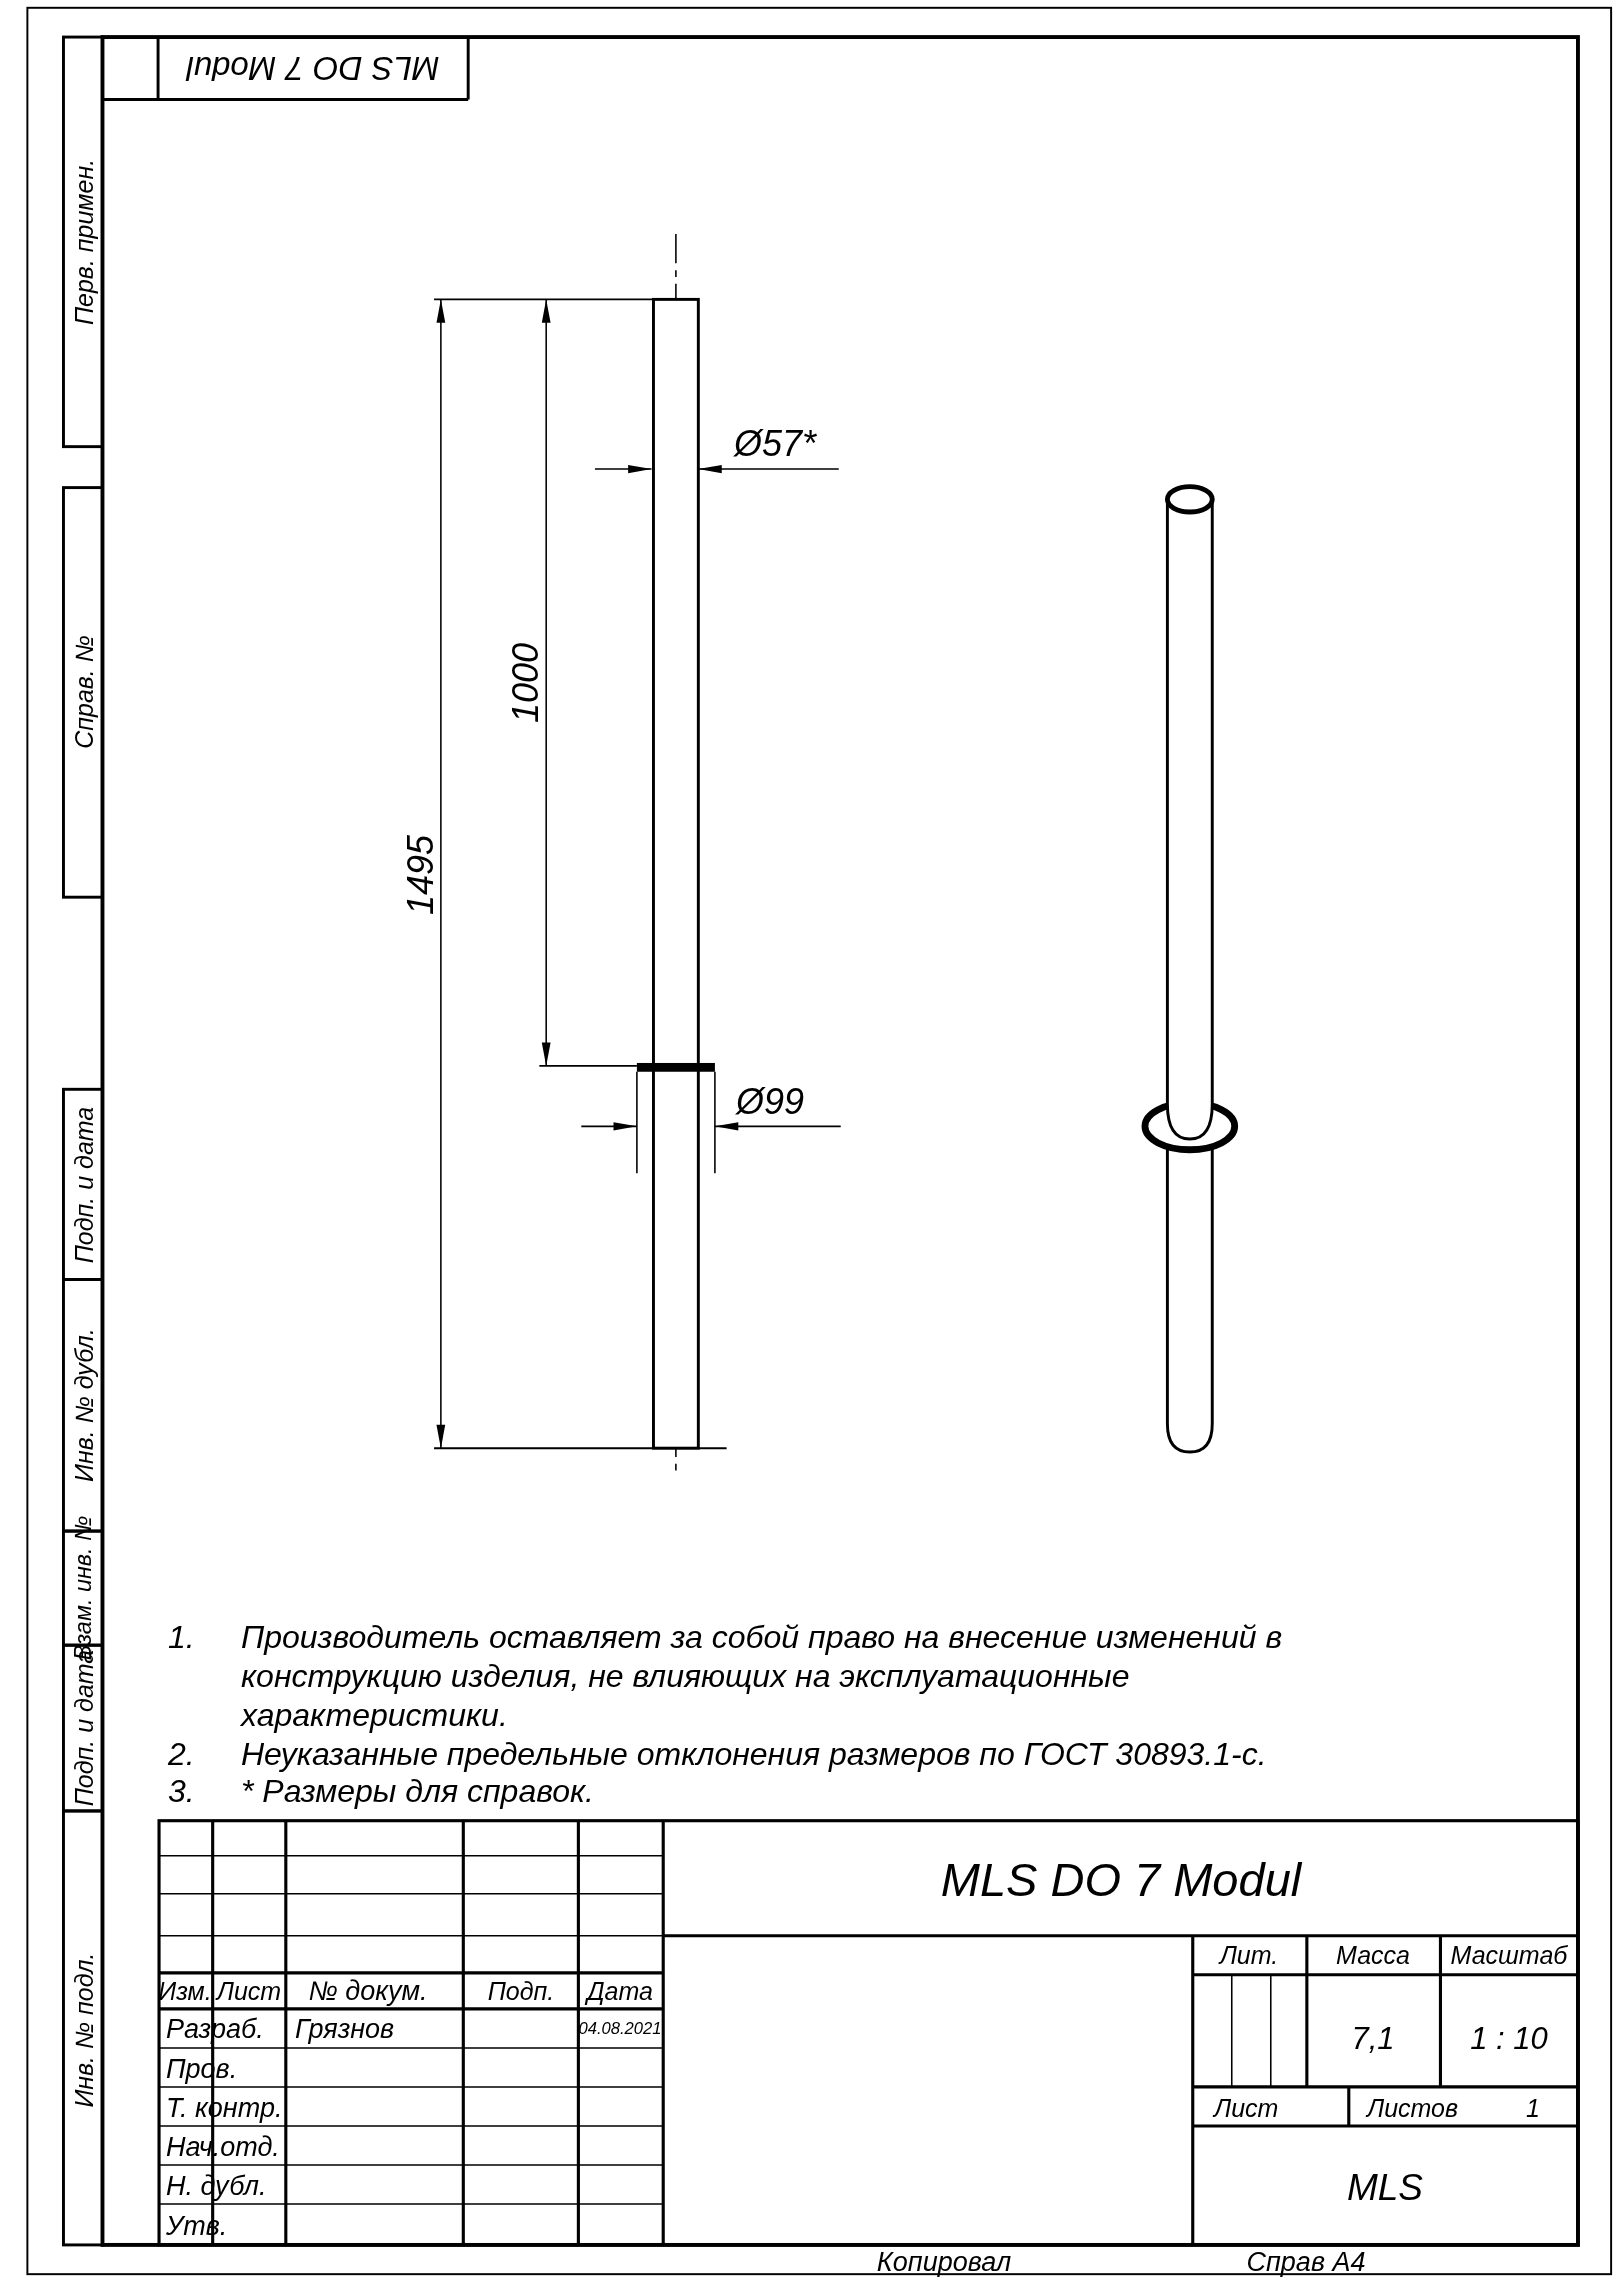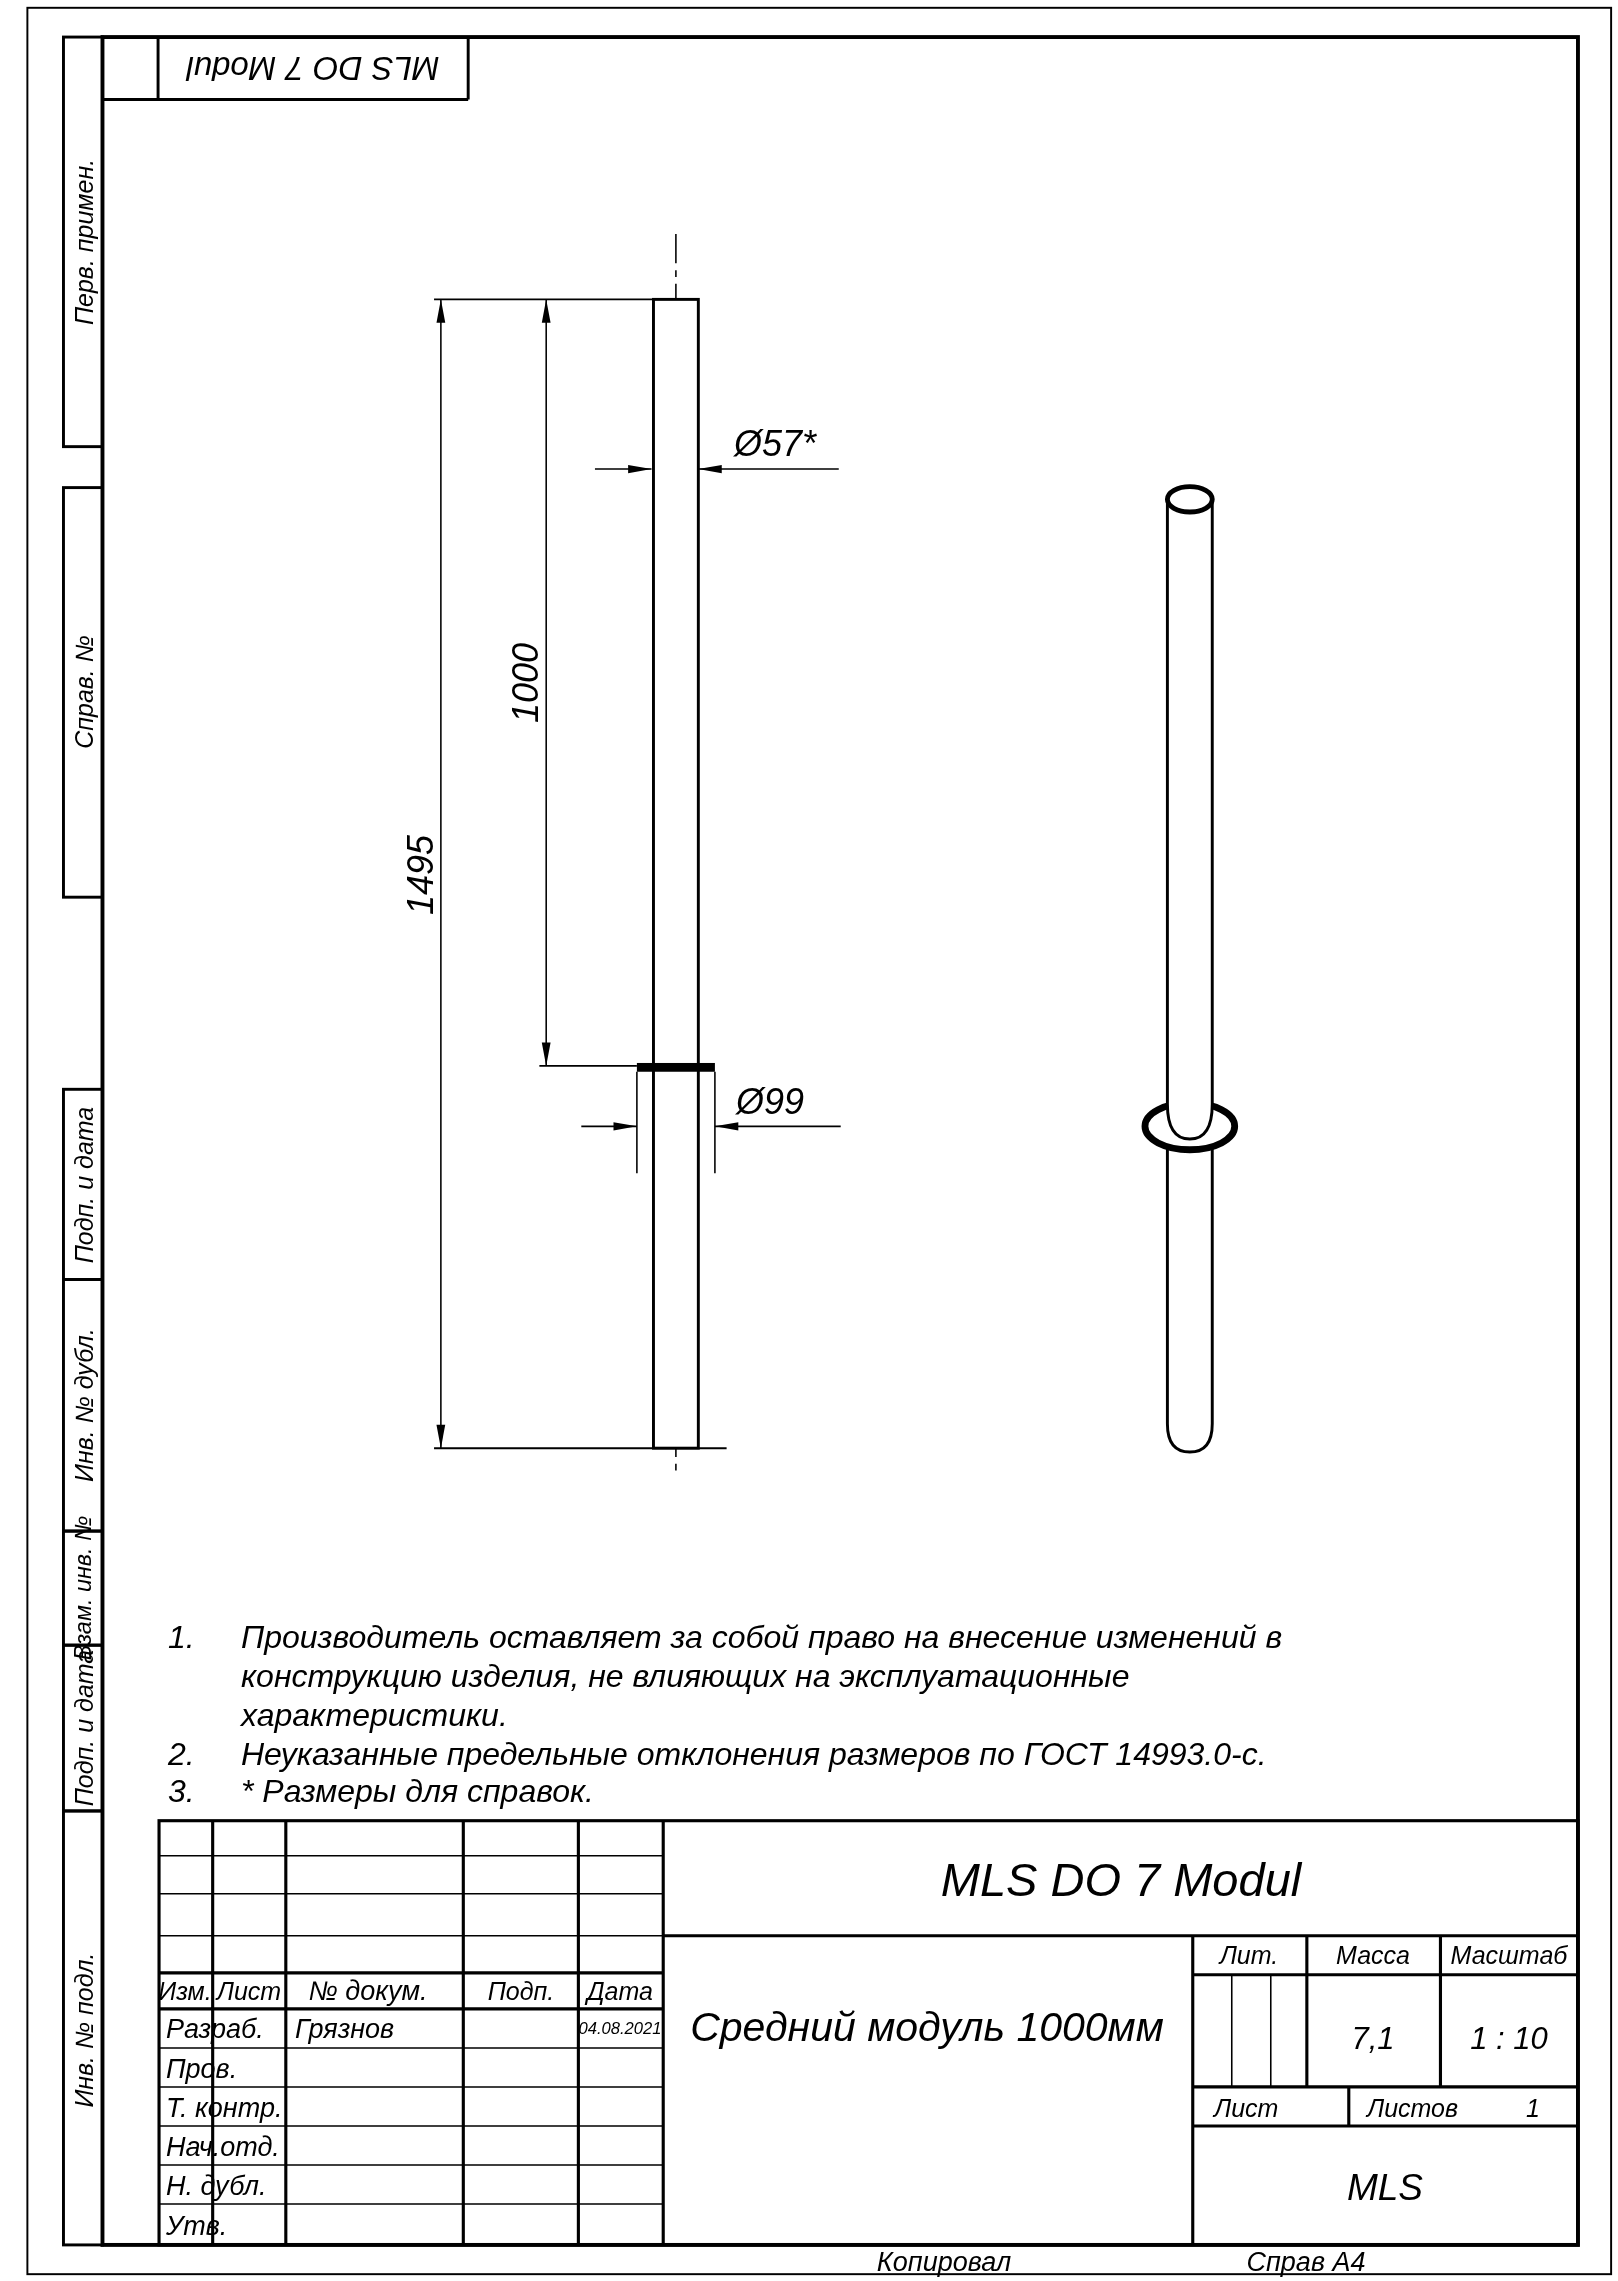--- a/index.html
+++ b/index.html
@@ -90,41 +90,40 @@
   <div class="t" style="left:734px;top:426px;font-size:36px;">Ø57*</div>
   <div class="t" style="left:736px;top:1084px;font-size:36px;">Ø99</div>
   <div class="t r90" style="left:526px;top:683px;font-size:36px;">1000</div>
   <div class="t r90" style="left:421px;top:875px;font-size:36px;">1495</div>
 
   <div class="t" style="left:168px;top:1621px;font-size:32px;">1.</div>
   <div class="t" style="left:241px;top:1660px;font-size:32px;">конструкцию изделия, не влияющих на эксплуатационные</div>
   <div class="t" style="left:241px;top:1621px;font-size:32px;">Производитель оставляет за собой право на внесение изменений в</div>
   <div class="t" style="left:241px;top:1699px;font-size:32px;">характеристики.</div>
   <div class="t" style="left:168px;top:1738px;font-size:32px;">2.</div>
-  <div class="t" style="left:241px;top:1738px;font-size:32px;">Неуказанные предельные отклонения размеров по ГОСТ 14993.0-с.</div>
+  <div class="t" style="left:241px;top:1738px;font-size:32px;">Неуказанные предельные отклонения размеров по ГОСТ 30893.1-с.</div>
   <div class="t" style="left:168px;top:1775px;font-size:32px;">3.</div>
   <div class="t" style="left:241px;top:1775px;font-size:32px;">* Размеры для справок.</div>
 
   <div class="t c" style="left:185px;top:1991px;font-size:25px;">Изм.</div>
   <div class="t c" style="left:249px;top:1991px;font-size:25px;">Лист</div>
   <div class="t c" style="left:368px;top:1991px;font-size:27px;">№ докум.</div>
   <div class="t c" style="left:521px;top:1991px;font-size:25px;">Подп.</div>
   <div class="t c" style="left:620px;top:1991px;font-size:25px;">Дата</div>
 
   <div class="t vm" style="left:166px;top:2029px;font-size:27px;">Разраб.</div>
   <div class="t vm" style="left:295px;top:2029px;font-size:27px;">Грязнов</div>
   <div class="t c" style="left:620px;top:2029px;font-size:16.6px;">04.08.2021</div>
   <div class="t vm" style="left:166px;top:2069px;font-size:27px;">Пров.</div>
   <div class="t vm" style="left:166px;top:2108px;font-size:27px;">Т. контр.</div>
   <div class="t vm" style="left:166px;top:2147px;font-size:27px;">Нач.отд.</div>
   <div class="t vm" style="left:166px;top:2186px;font-size:27px;">Н. дубл.</div>
   <div class="t vm" style="left:166px;top:2226px;font-size:27px;">Утв.</div>
 
   <div class="t c" style="left:1121px;top:1879px;font-size:47px;">MLS DO 7 Modul</div>
-  <div class="t c" style="left:927px;top:2027px;font-size:41px;">Средний модуль 1000мм</div>
   <div class="t c" style="left:1249px;top:1955px;font-size:25px;">Лит.</div>
   <div class="t c" style="left:1373px;top:1955px;font-size:25px;">Масса</div>
   <div class="t c" style="left:1509px;top:1955px;font-size:25px;">Масштаб</div>
   <div class="t c" style="left:1373px;top:2038px;font-size:31px;">7,1</div>
   <div class="t c" style="left:1509px;top:2038px;font-size:31px;">1 : 10</div>
   <div class="t vm" style="left:1214px;top:2108px;font-size:25px;">Лист</div>
   <div class="t vm" style="left:1367px;top:2108px;font-size:25px;">Листов</div>
   <div class="t c" style="left:1533px;top:2108px;font-size:25px;">1</div>
   <div class="t c" style="left:1385px;top:2187px;font-size:37px;">MLS</div>
 

